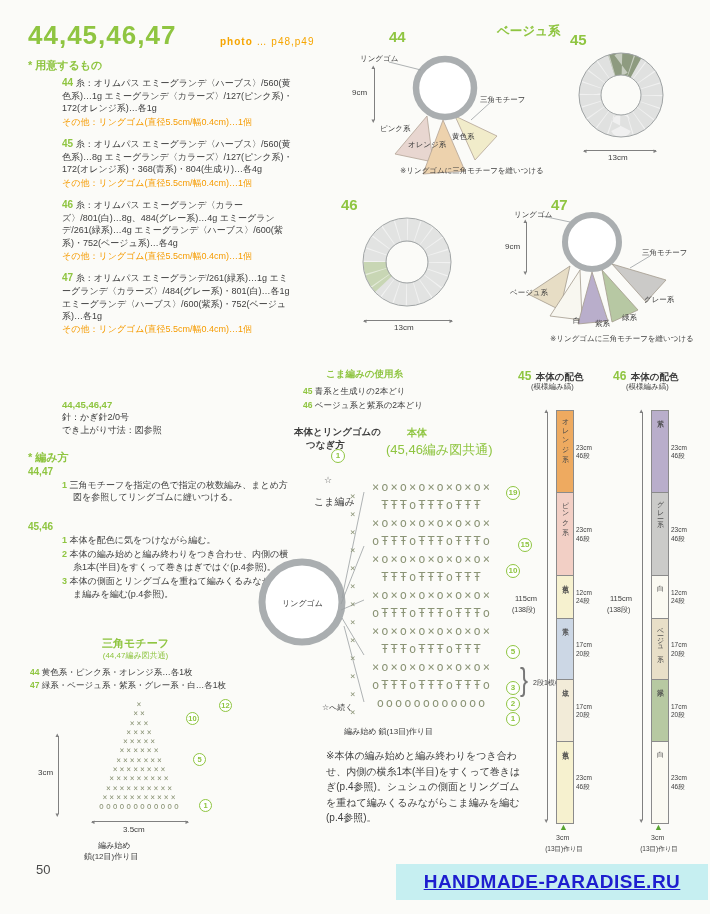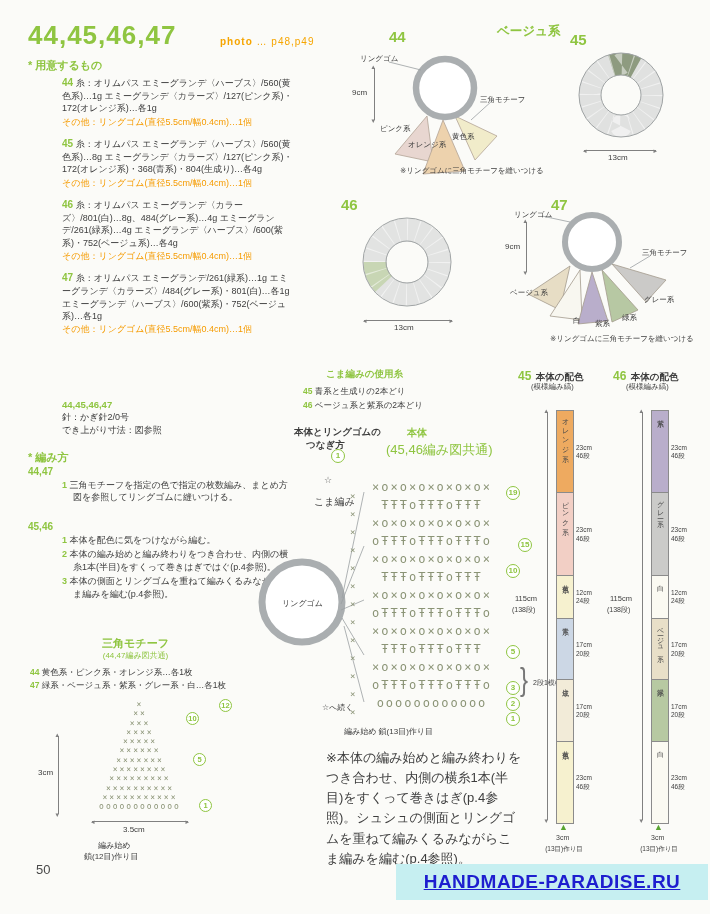--- a/index.html
+++ b/index.html
@@ -228,21 +228,21 @@
   <span class="abs cn" style="left:518px;top:538px;">15</span>
   <span class="abs cn" style="left:506px;top:564px;">10</span>
   <span class="abs cn" style="left:506px;top:645px;">5</span>
   <span class="abs cn" style="left:506px;top:681px;">3</span>
   <span class="abs cn" style="left:506px;top:697px;">2</span>
   <span class="abs cn" style="left:506px;top:712px;">1</span>
   <div class="abs" style="left:520px;top:666px;font-size:24px;color:#777;transform:scaleY(1.3);">}</div>
   <div class="abs lbl" style="left:533px;top:678px;font-size:7px;">2段1模様</div>
   <div class="abs lbl" style="left:322px;top:702px;font-size:8px;">☆へ続く</div>
   <div class="abs lbl" style="left:344px;top:726px;font-size:8px;">編み始め 鎖(13目)作り目</div>
-  <div class="abs" style="left:326px;top:748px;width:198px;font-size:13px;line-height:1.55;">※本体の編み始めと編み終わりをつき合わせ、内側の横糸1本(半目)をすくって巻きはぎ(p.4参照)。シュシュの側面とリングゴムを重ねて編みくるみながらこま編みを編む(p.4参照)。</div>
+  <div class="abs" style="left:326px;top:748px;width:198px;font-size:10px;line-height:1.55;">※本体の編み始めと編み終わりをつき合わせ、内側の横糸1本(半目)をすくって巻きはぎ(p.4参照)。シュシュの側面とリングゴムを重ねて編みくるみながらこま編みを編む(p.4参照)。</div>
 
   <div class="abs" style="left:518px;top:366px;">
     <span class="secnum" style="font-size:12px;">45</span>
     <span style="font-size:9.5px;font-weight:bold;">本体の配色</span>
   </div>
   <div class="abs lbl" style="left:531px;top:382px;">(模様編み縞)</div>
   <div class="vdim" style="left:547px;top:412px;height:408px;"></div>
   <div class="abs lbl" style="left:515px;top:594px;">115cm</div>
   <div class="abs lbl" style="left:512px;top:605px;font-size:7px;">(138段)</div>
   <div class="abs bar" style="left:556px;top:410px;width:16px;height:412px;">

